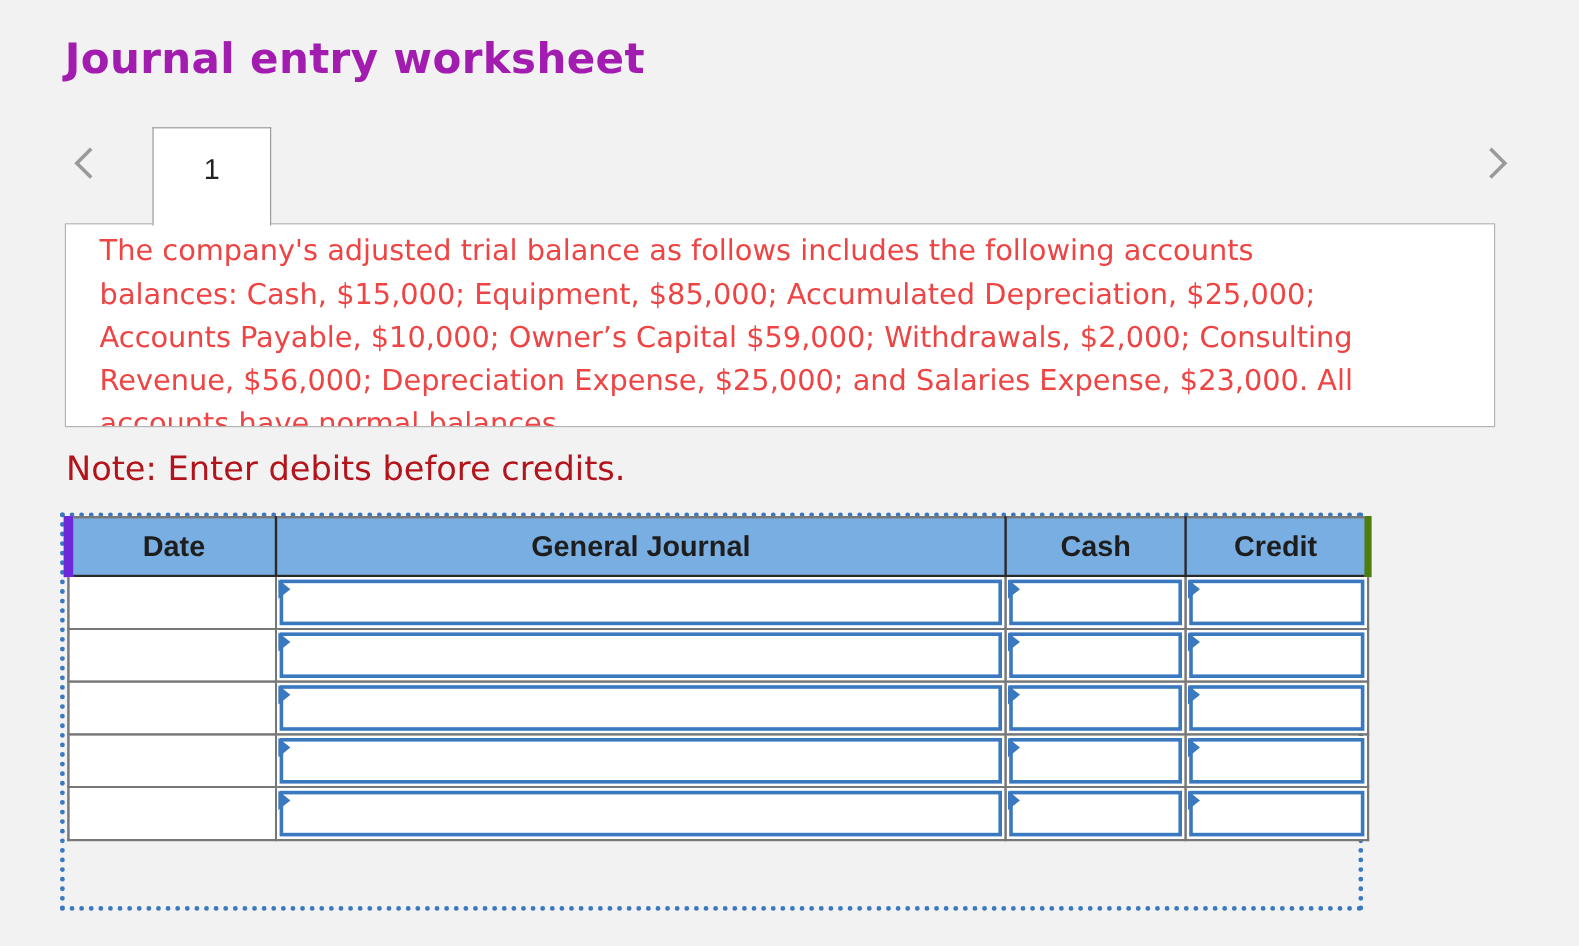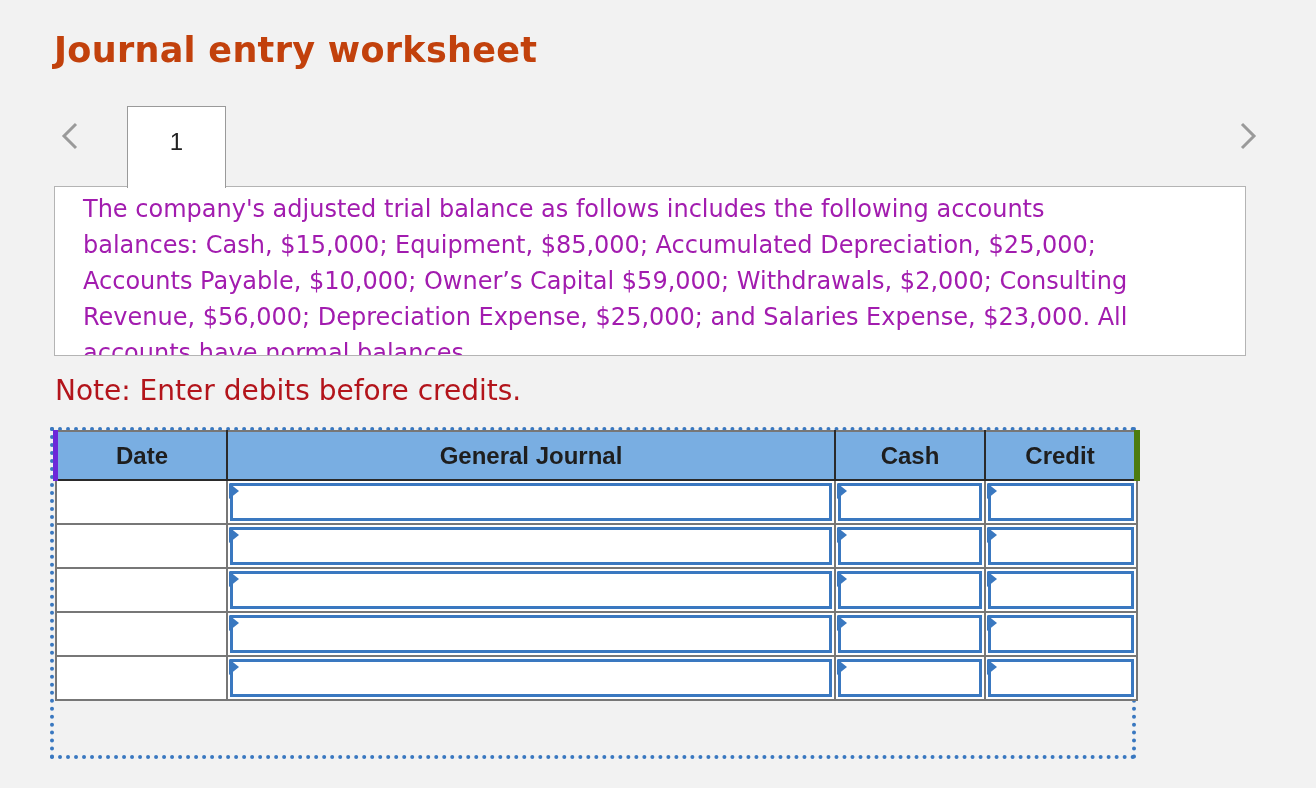--- a/index.html
+++ b/index.html
@@ -1,27 +1,27 @@
 <!DOCTYPE html>
 <html><head>
 <meta charset="utf-8">
 <style>
   html,body{margin:0;padding:0;}
   body{width:1316px;height:788px;background:#f2f2f2;font-family:"DejaVu Sans",sans-serif;position:relative;overflow:hidden;color:#222;}
-  .title{position:absolute;left:54px;top:30px;font-size:35px;font-weight:bold;color:#c2410c;letter-spacing:0.3px;font-family:"DejaVu Sans",sans-serif;}
+  .title{position:absolute;left:54px;top:30px;font-size:35px;font-weight:bold;color:#a21caf;letter-spacing:0.3px;font-family:"DejaVu Sans",sans-serif;}
   .nav-arrow{position:absolute;top:118px;width:24px;height:36px;}
   .nav-arrow svg{width:24px;height:36px;}
   .tab{position:absolute;left:127px;top:106px;width:99px;height:82px;background:#fff;border:1.5px solid #9a9a9a;border-bottom:none;box-sizing:border-box;text-align:center;font-family:"Liberation Sans",sans-serif;font-size:24px;padding-top:21px;color:#222;z-index:2;}
   .panel{position:absolute;left:54px;top:186px;width:1192px;height:170px;background:#fff;border:1.5px solid #b4b4b4;box-sizing:border-box;overflow:hidden;}
-  .panel-text{position:absolute;left:28px;top:4px;width:1080px;font-size:24px;line-height:36px;color:#a21caf;}
+  .panel-text{position:absolute;left:28px;top:4px;width:1080px;font-size:24px;line-height:36px;color:#ef4444;}
   .note{position:absolute;left:55px;top:374px;font-size:28px;color:#b3141b;}
   .grid-wrap{position:absolute;left:50px;top:427px;width:1086px;height:332px;border:4px dotted #3a78c0;box-sizing:border-box;}
   table.jt{position:absolute;left:53px;top:430px;border-collapse:collapse;font-family:"Liberation Sans",sans-serif;}
   table.jt th{background:#79aee2;height:47px;font-size:24px;font-weight:bold;color:#1e1e1e;border:2px solid #2a2a2a;border-top:2px solid #777;padding:0;}
-  table.jt th.c-date{width:168px;border-left:5px solid #6d28d9;}
+  table.jt th.c-date{width:168px;border-left:8px solid #6d28d9;}
   table.jt th.c-journal{width:606px;}
   table.jt th.c-debit{width:148px;}
   table.jt th.c-credit{width:148px;border-right:6px solid #4d7c0f;}
   table.jt td{height:42px;padding:0;border:2px solid #777;background:#fff;position:relative;}
   td.date-cell{text-align:center;font-size:24px;color:#222;}
   .inp{position:absolute;left:2px;top:2px;right:2px;bottom:2px;border:3px solid #3a78c0;box-sizing:border-box;background:#fff;}
   .flag{position:absolute;left:1px;top:2px;width:0;height:0;border-top:8px solid transparent;border-bottom:8px solid transparent;border-left:10px solid #3a78c0;}
   .sel{position:absolute;left:2px;top:2px;right:0px;bottom:2px;border:4px dotted #3a78c0;box-sizing:border-box;background:#fff;}
   .sel-divider{position:absolute;right:38px;top:2px;bottom:2px;width:2px;background:#3a78c0;}
   .sel-caret{position:absolute;right:10px;top:15px;width:0;height:0;border-left:10px solid transparent;border-right:10px solid transparent;border-top:9px solid #3a78c0;}

